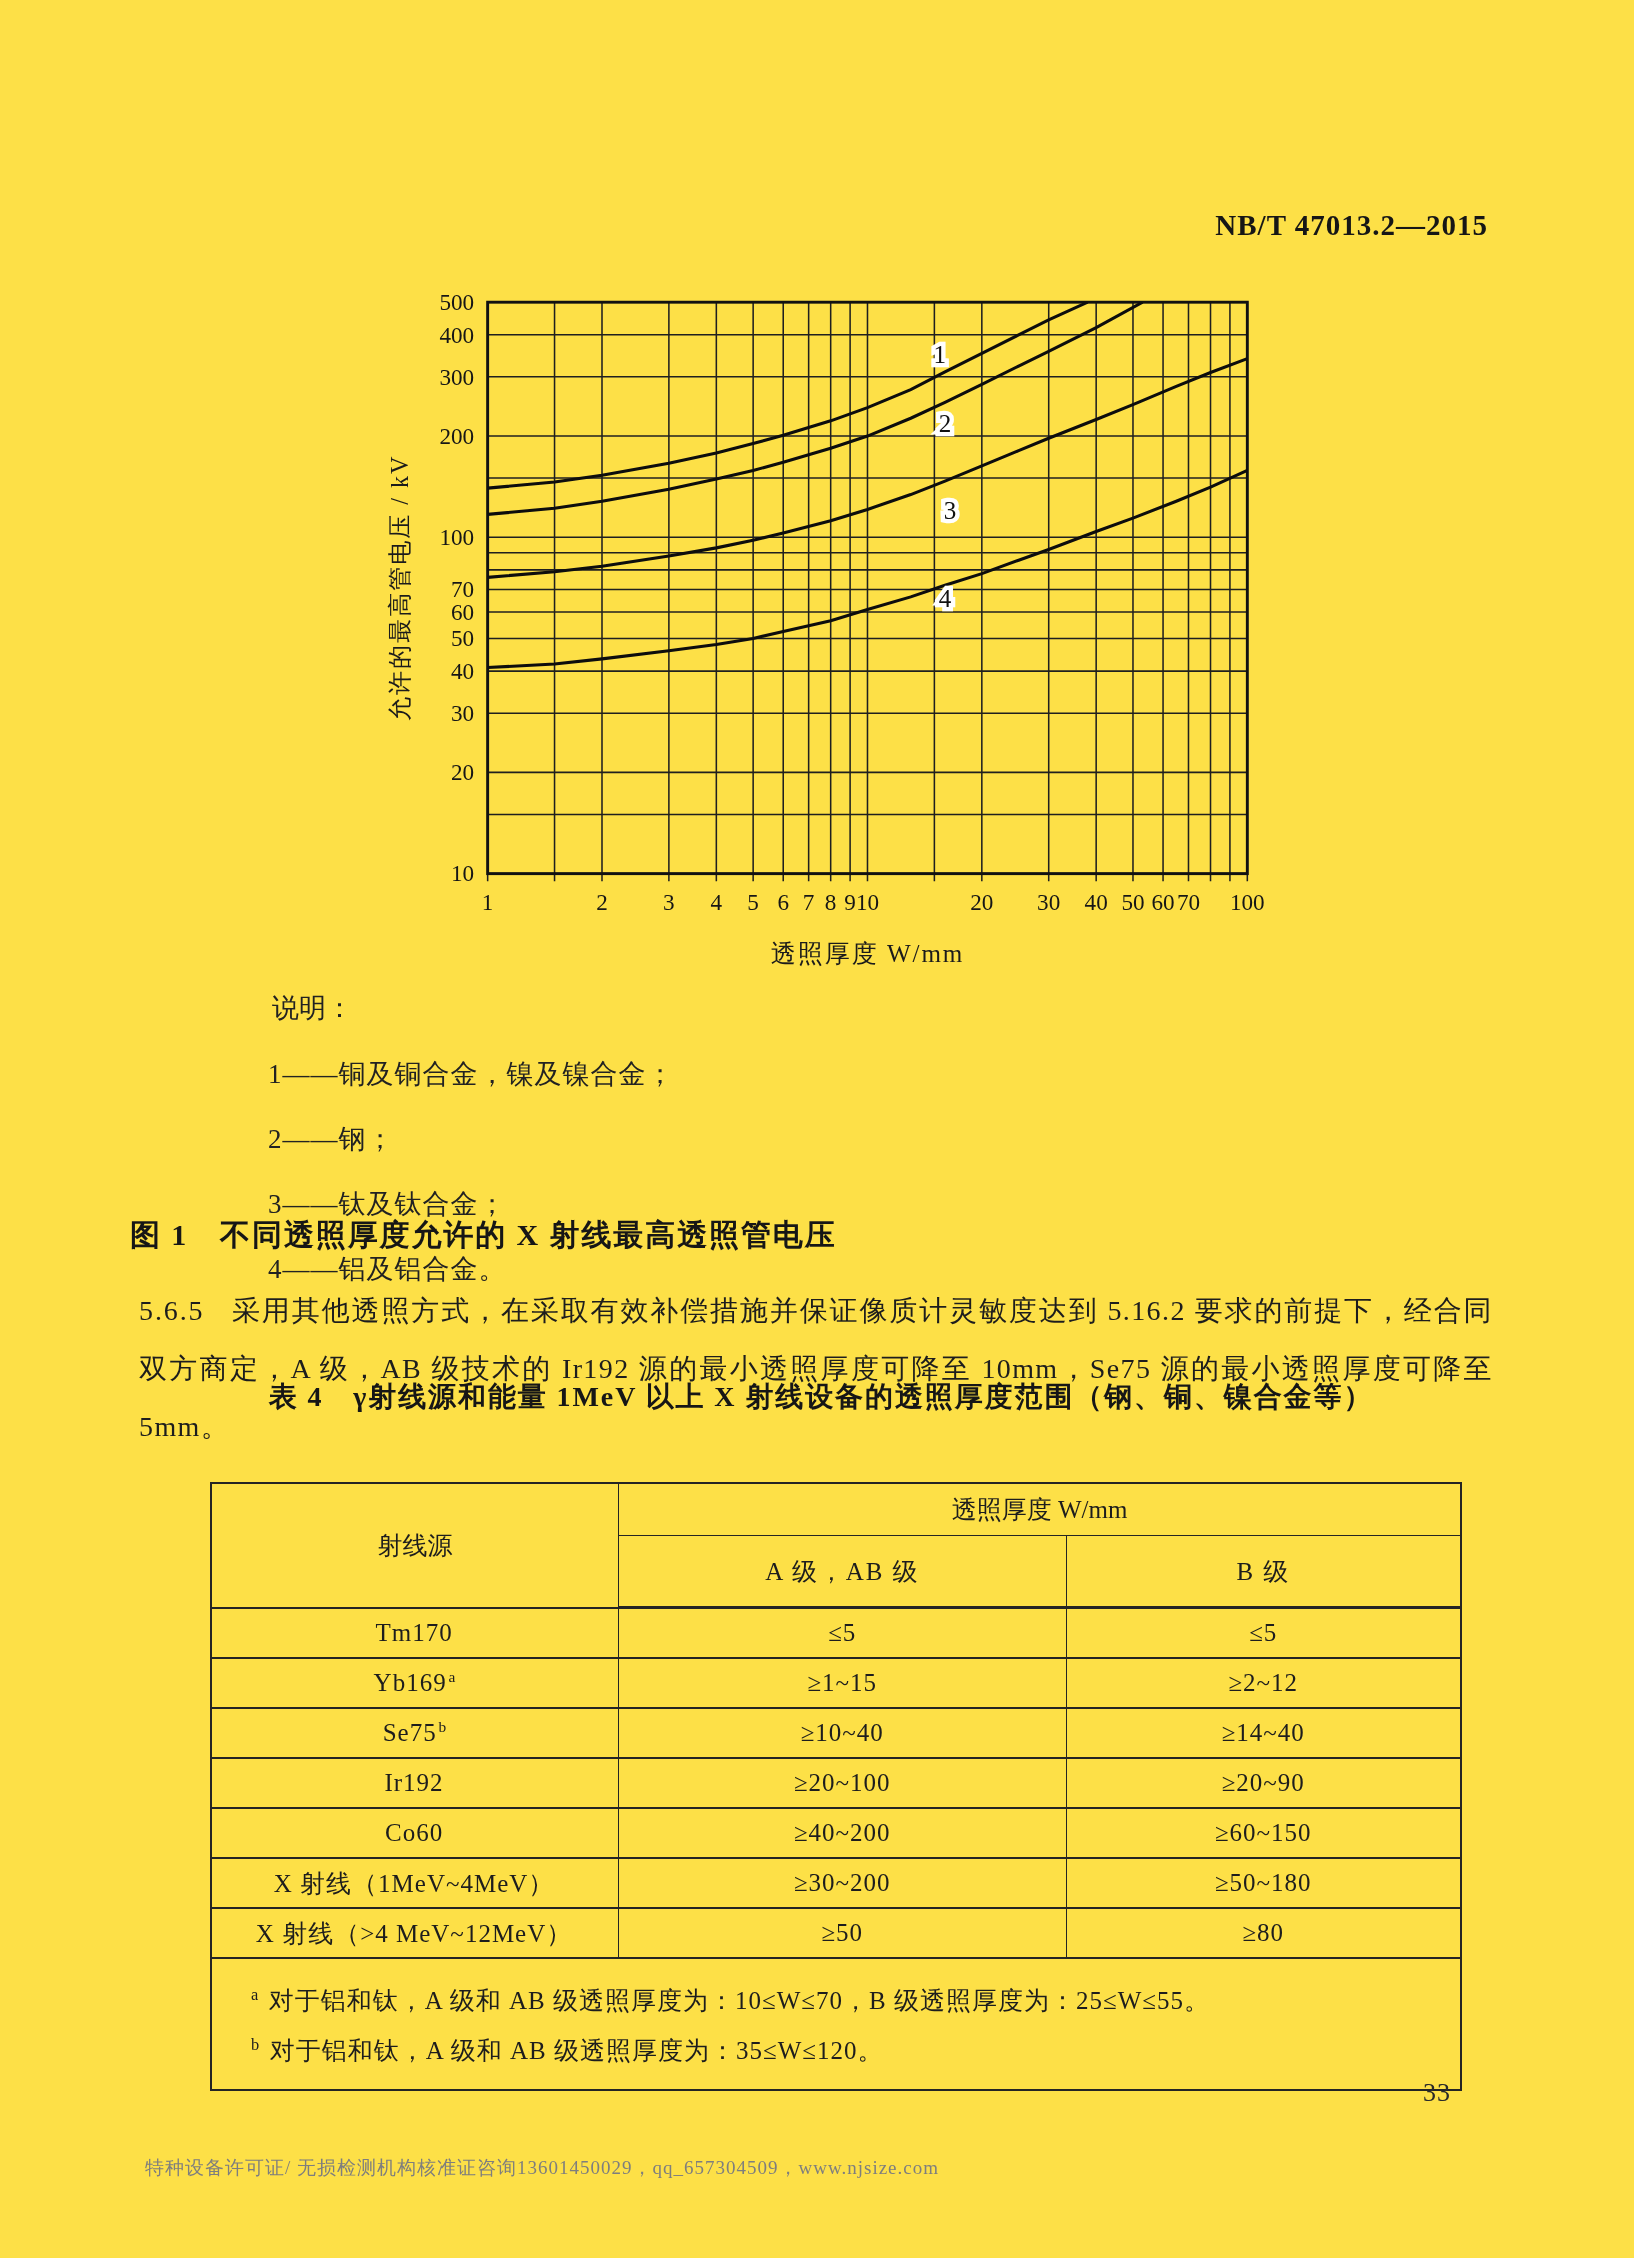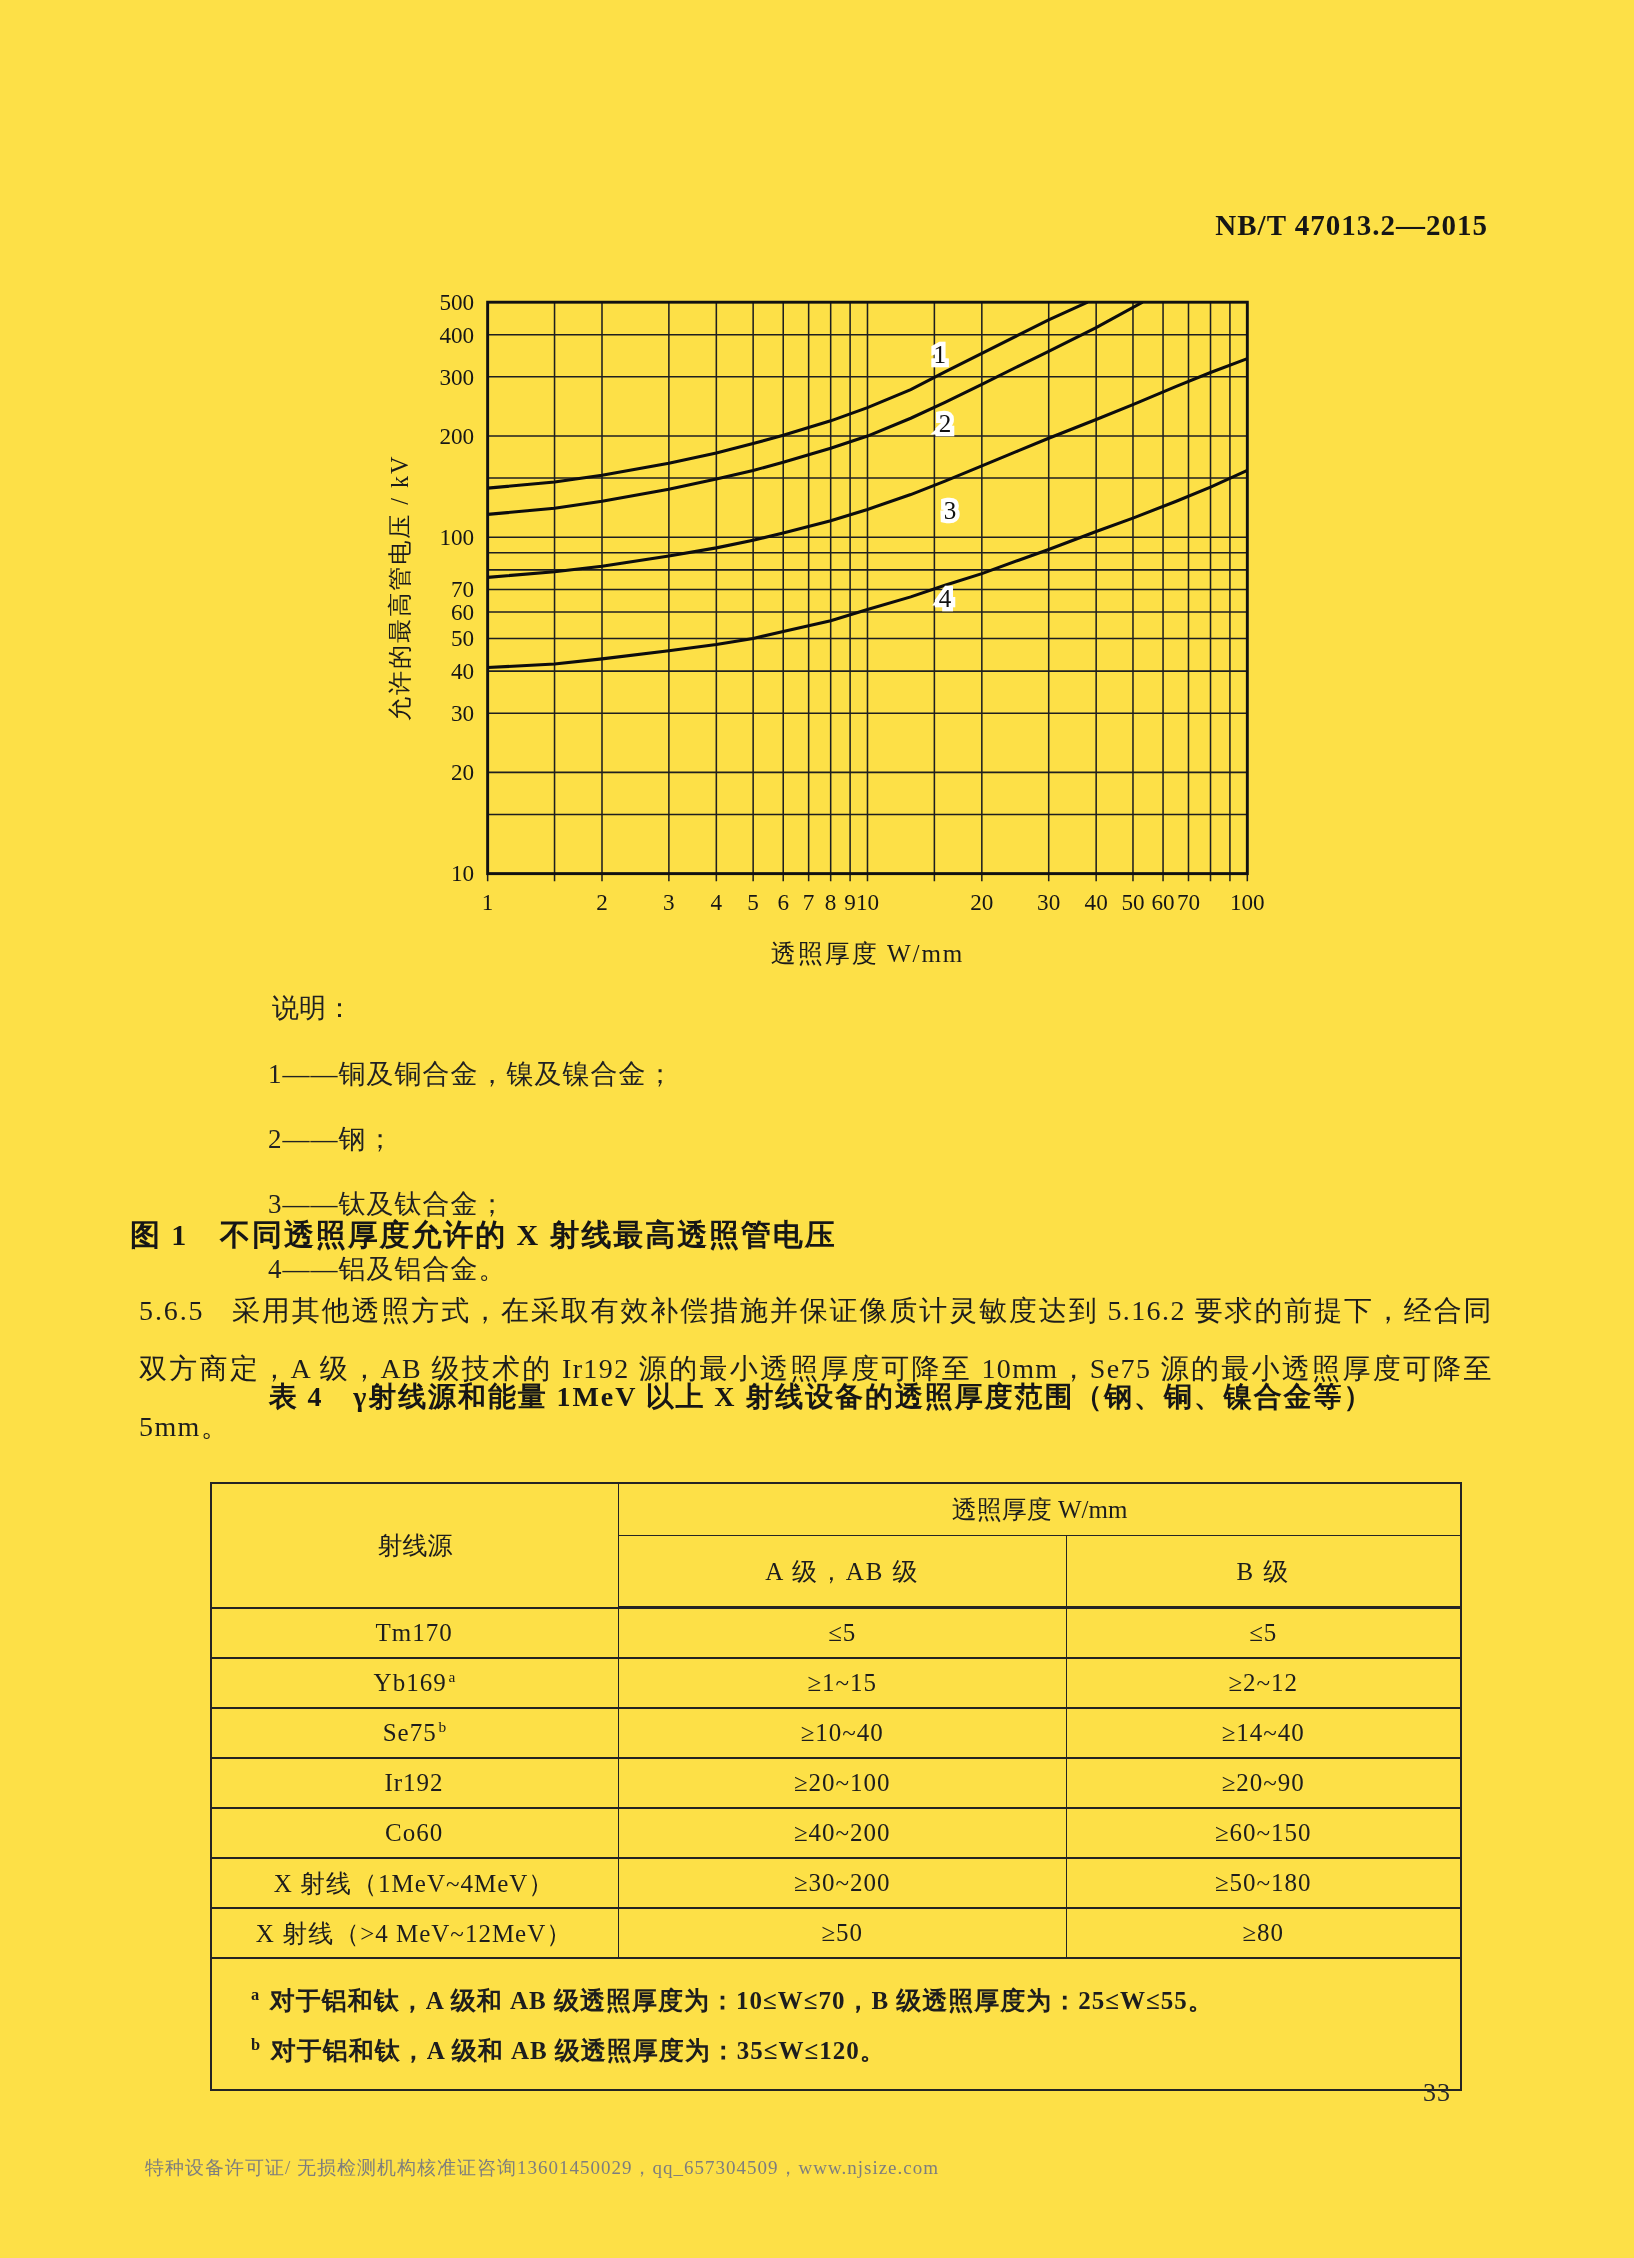--- a/index.html
+++ b/index.html
@@ -55,21 +55,21 @@
   }
   tr.hdr-top th{height:51px;}
   tr.hdr-sub th{height:70px;letter-spacing:1.9px;}
   tr.hdr-sub th, tr.hdr-top th{border-bottom-width:1.9px;}
   tr.body-row td{height:48px;letter-spacing:1px;border-top-width:2.9px;border-bottom-width:2.9px;}
   tr.hdr-sub th{border-bottom:3.9px solid #242424;}
   th[data-name="header-source"]{border-bottom:3.9px solid #242424;}
   table.data-table{border:2.9px solid #242424;}
   tr.footnote-row td{
     border-top:2.9px solid #242424;
-    text-align:left;padding:13.5px 19.3px 15.4px 37px;font-weight:bold;
+    text-align:left;padding:13.5px 19.3px 15.4px 37px;
   }
   .footnote{font-size:25px;line-height:44px;letter-spacing:1px;}
   .footnote sup{font-size:16.4px;margin-right:9.7px;}
   td sup{font-size:15.4px;vertical-align:super;margin-left:1.9px;}
   .page-number{
     position:absolute;left:1423px;top:2078px;
     font-size:26px;color:#2a2a2a;letter-spacing:1px;
   }
   .page-footer{
     position:absolute;left:145px;top:2155px;width:1352px;

